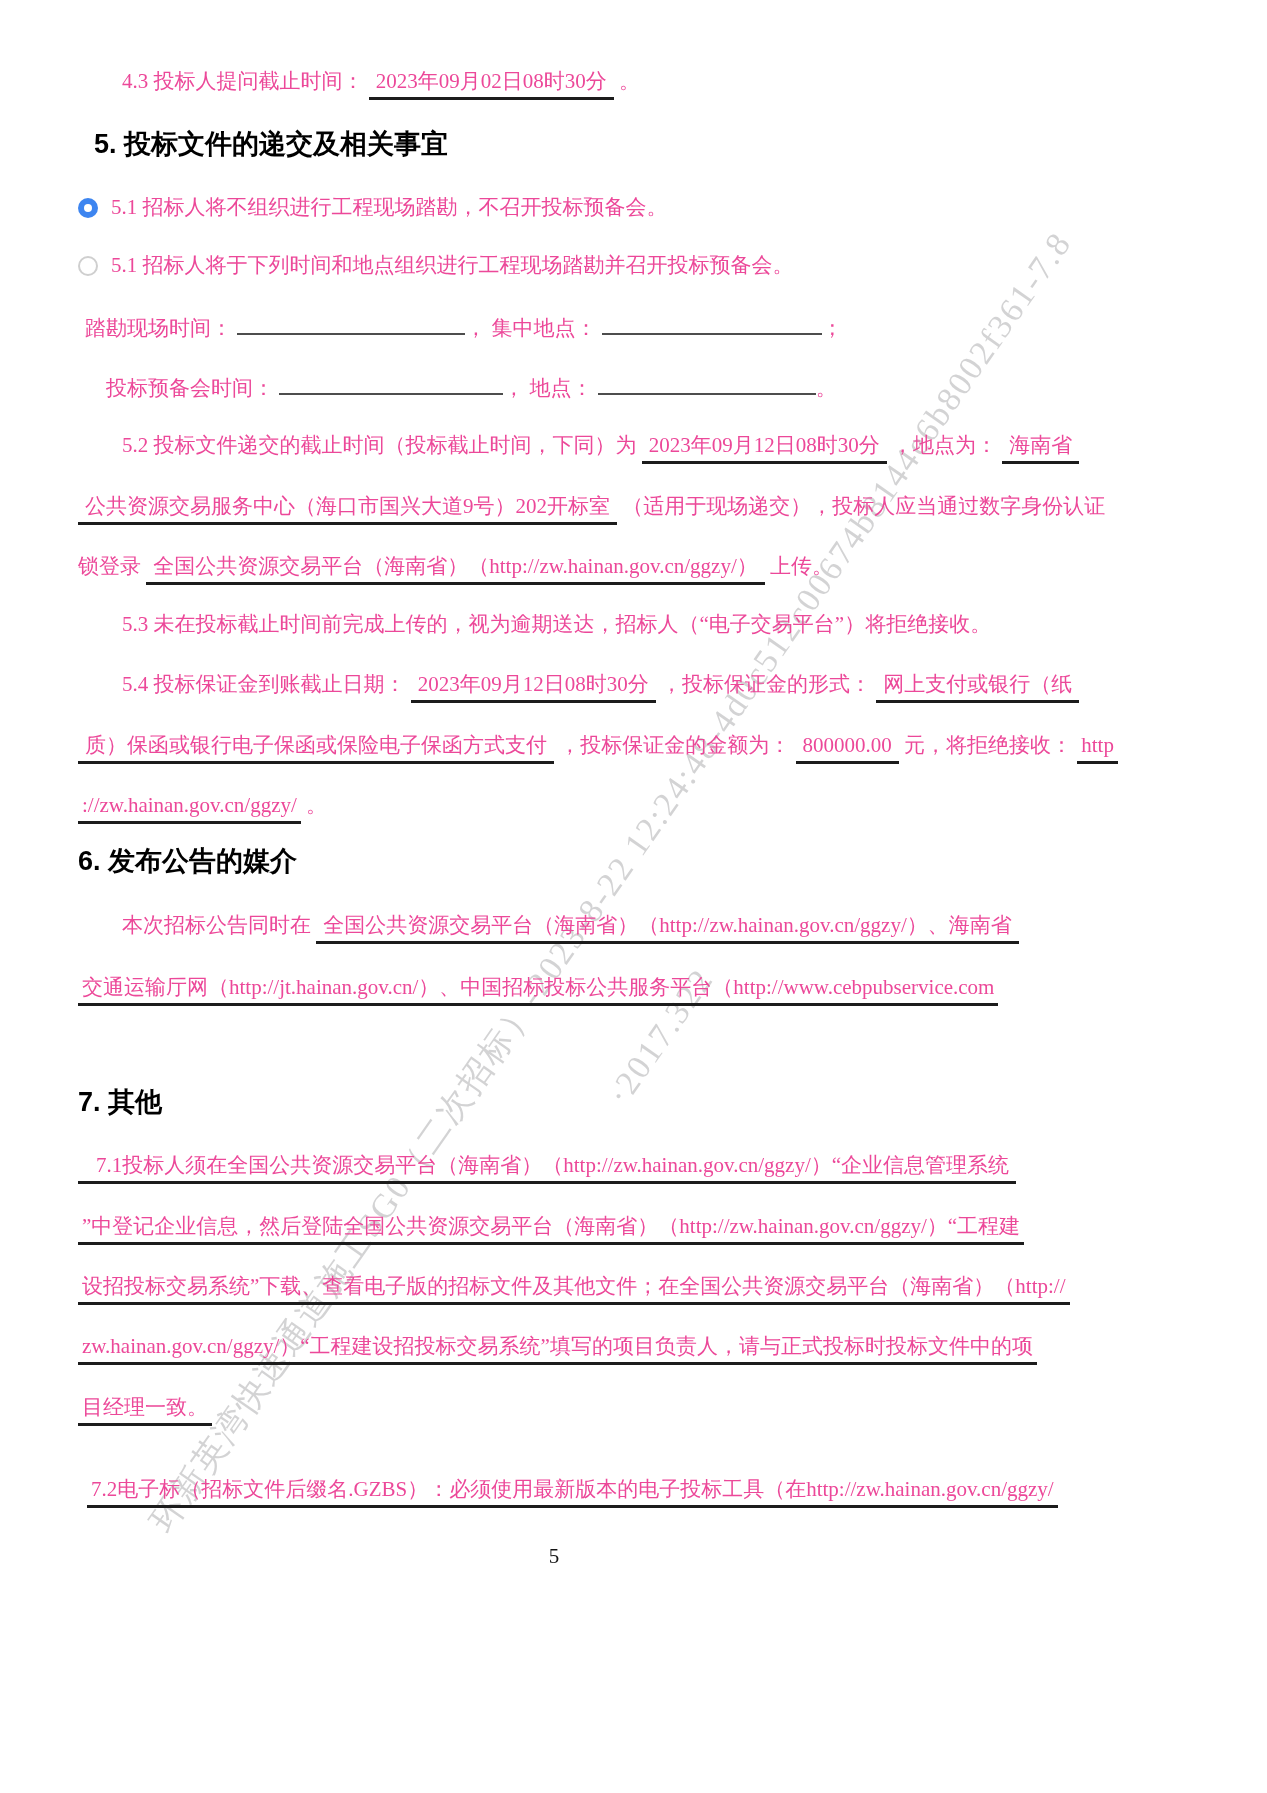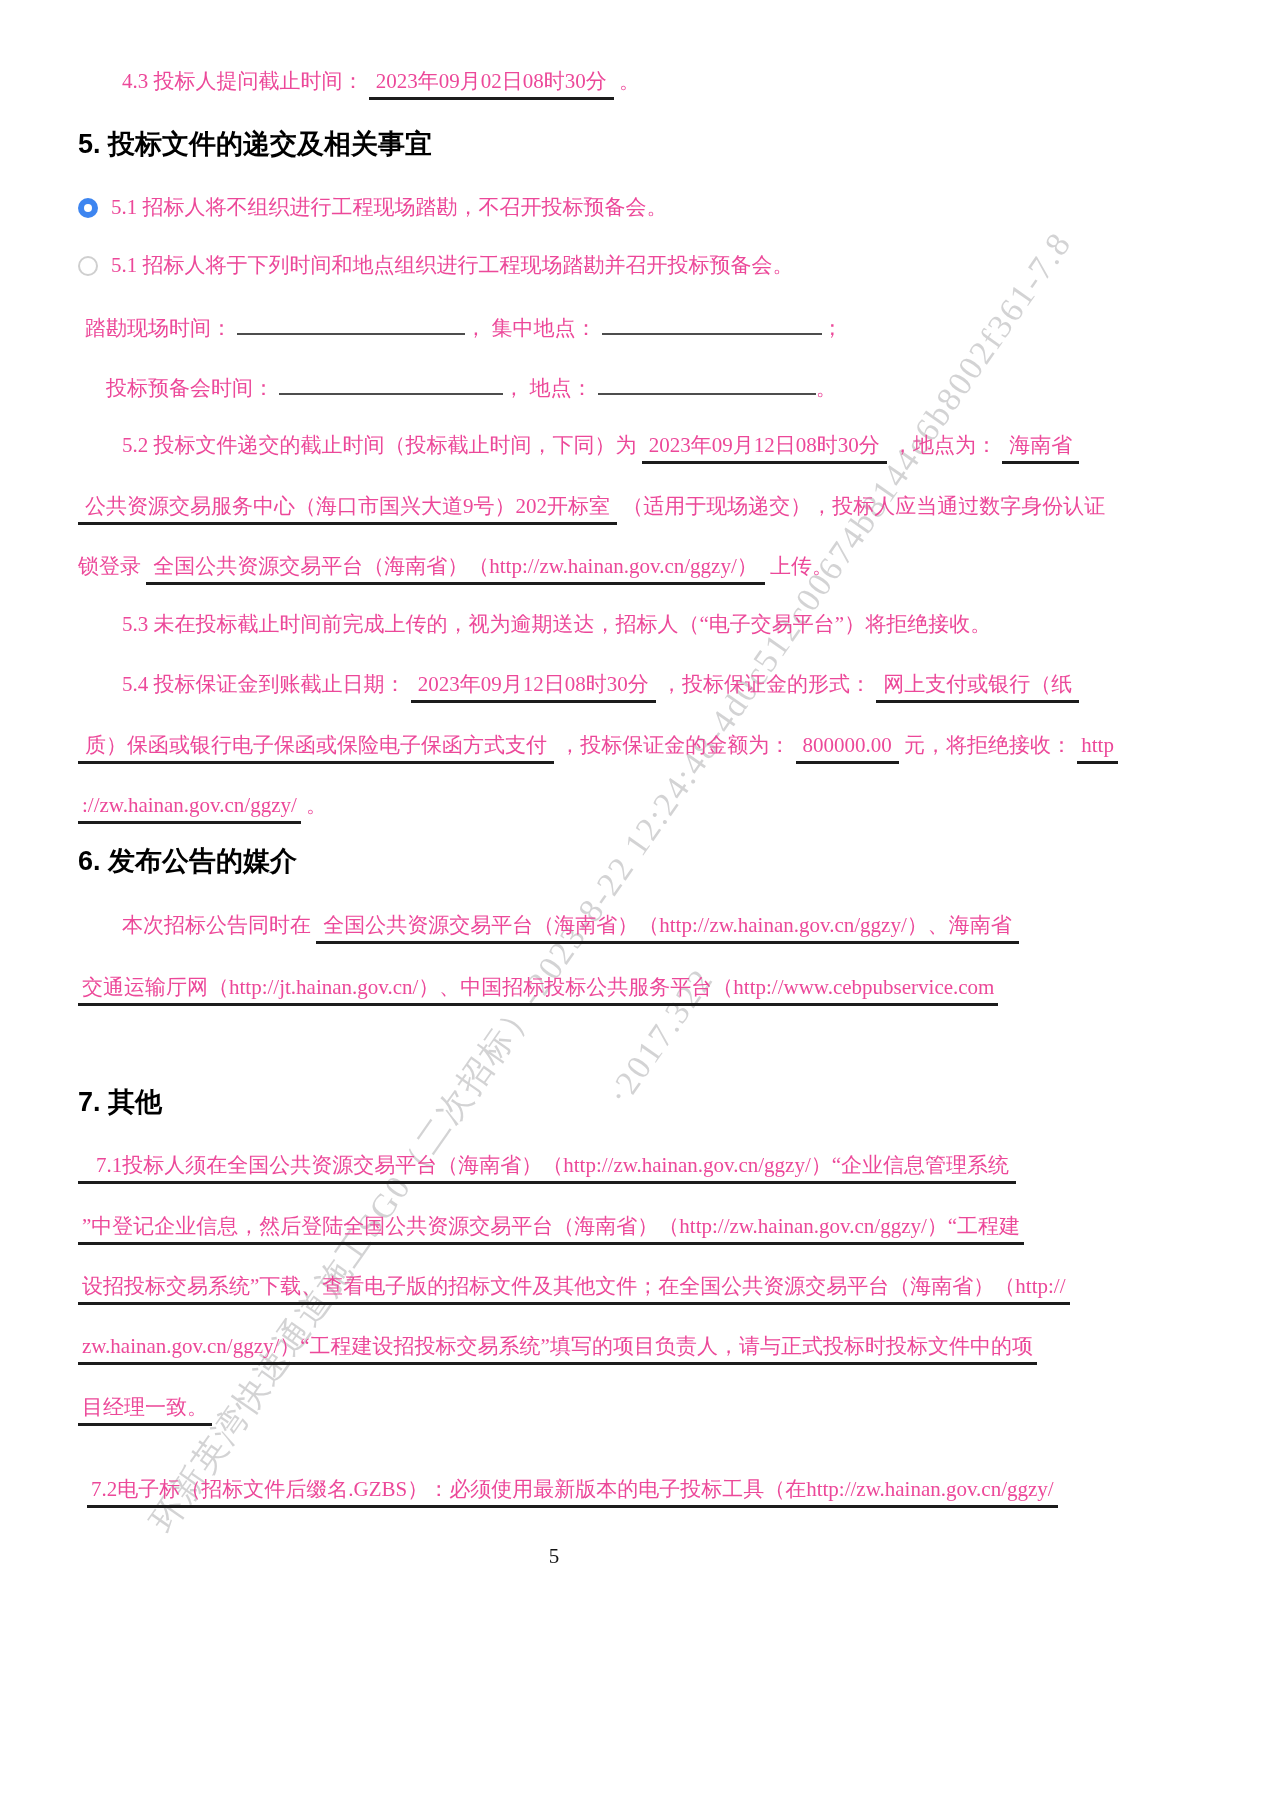--- a/index.html
+++ b/index.html
@@ -55,21 +55,21 @@
 
   <div class="wm wm1">环新英湾快速通道施工SG0（二次招标）-2023-8-22 12:24:48-4d0c512c00674b8144e6b8002f361-7.8</div>
   <div class="wm wm2">·2017.322</div>
 
   <div class="line" style="left:122px; top:68px;">
     <span>4.3 投标人提问截止时间：</span>
     <span class="u">2023年09月02日08时30分</span>
     <span>。</span>
   </div>
 
-  <div class="h" style="left:78px; top:126px;">5. 投标文件的递交及相关事宜</div>
+  <div class="h" style="left:94px; top:126px;">5. 投标文件的递交及相关事宜</div>
 
   <div class="line" style="left:78px; top:194px;">
     <span class="radio selected"><span class="radio-dot"></span></span><span>5.1 招标人将不组织进行工程现场踏勘，不召开投标预备会。</span>
   </div>
 
   <div class="line" style="left:78px; top:252px;">
     <span class="radio unselected"></span><span>5.1 招标人将于下列时间和地点组织进行工程现场踏勘并召开投标预备会。</span>
   </div>
 
   <div class="line" style="left:85px; top:311px;">

